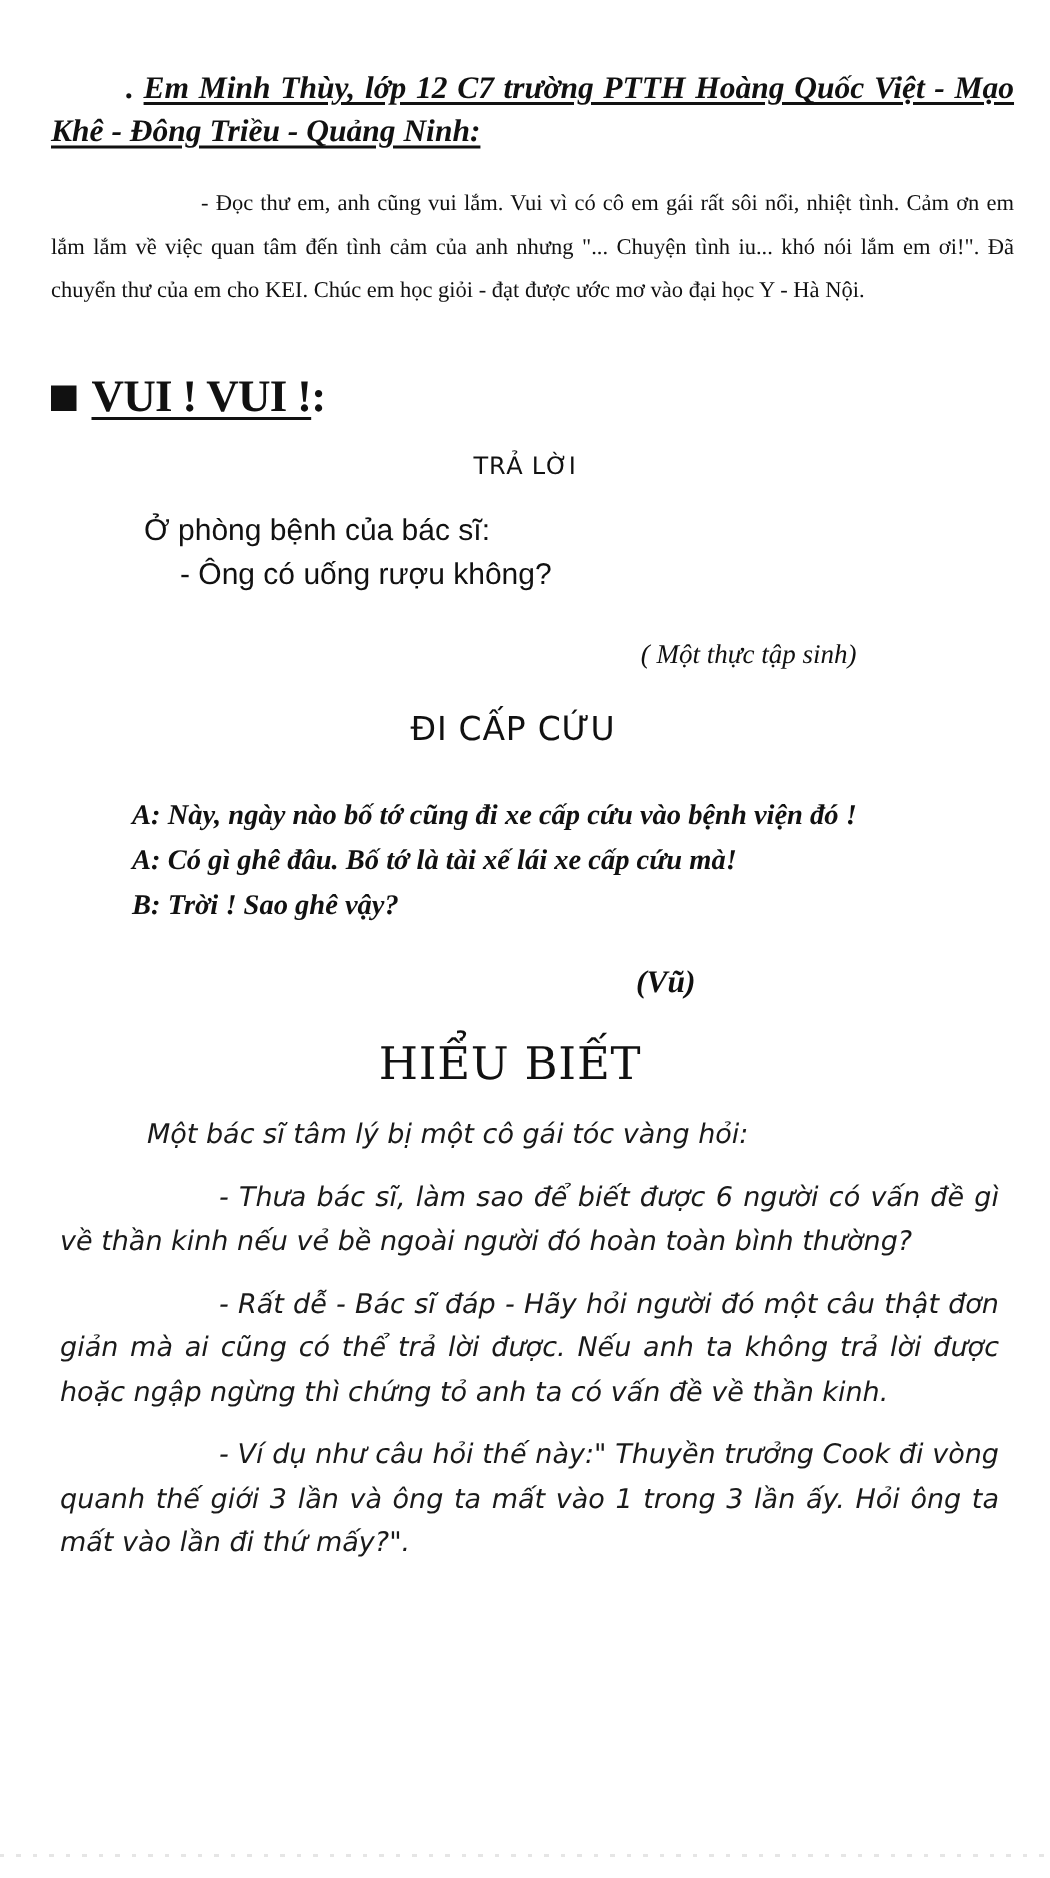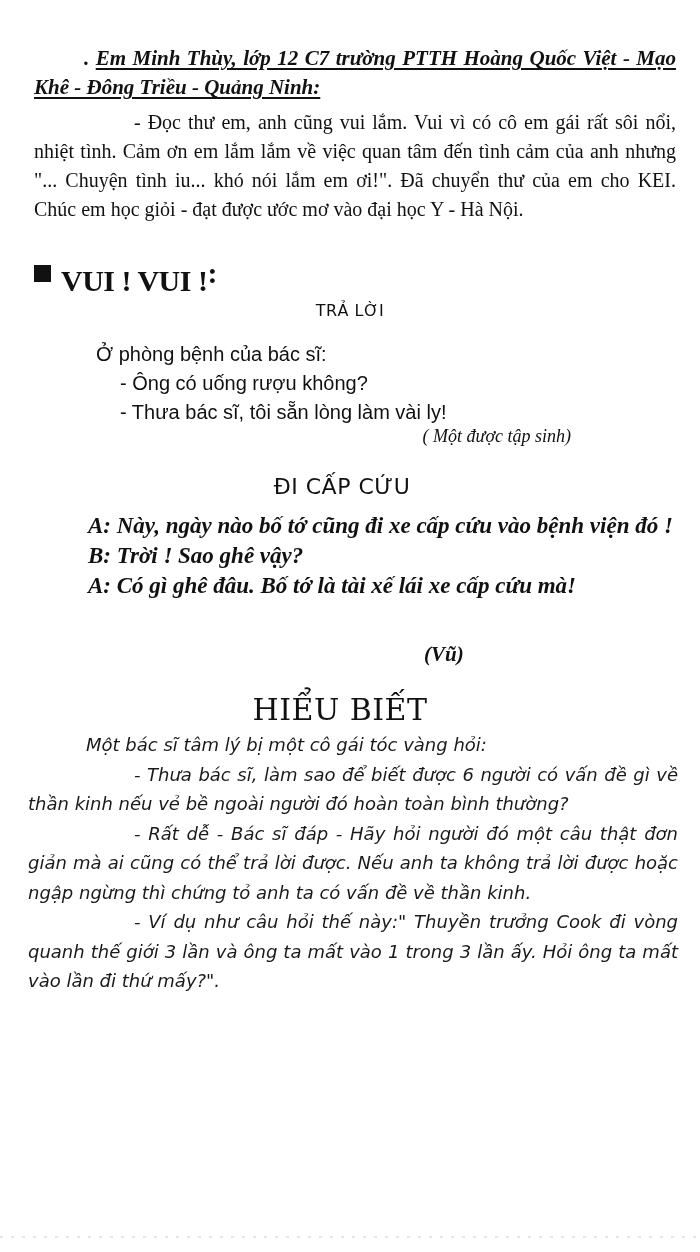--- a/index.html
+++ b/index.html
@@ -13,58 +13,58 @@
     .letter { position: absolute; left: 34px; top: 44px; width: 642px; }
     .letter-head {
       font-family: "Liberation Serif", serif;
       font-style: italic; font-weight: bold;
       font-size: 21px; line-height: 29px;
       text-align: justify; text-align-last: left;
     }
     .letter-head .u { text-decoration: underline; text-underline-offset: 3px; }
     .indent1 { display: inline-block; width: 50px; }
     .letter-body {
-      font-size: 20px; line-height: 29px; margin-top: 6px;
+      font-size: 15px; line-height: 29px; margin-top: 20px;
       text-align: justify; text-align-last: left;
     }
     .indent2 { display: inline-block; width: 100px; }
 
     .section-title {
       position: absolute; left: 34px; top: 248px;
       font-family: "Liberation Serif", serif; font-weight: bold;
       font-size: 30px; line-height: 34px; letter-spacing: -0.5px;
       display: flex; align-items: center;
     }
     .square-icon { display: inline-block; width: 17px; height: 17px; background: #111; margin-right: 10px; }
-    .section-title .t { text-underline-offset: 4px; text-decoration-thickness: 2px; margin-top: 16px; }
+    .section-title .t { text-decoration: underline; text-underline-offset: 4px; text-decoration-thickness: 2px; }
 
     .story-title {
       position: absolute; left: 0; width: 700px; text-align: center;
       font-family: "DejaVu Sans", sans-serif; font-weight: normal;
       letter-spacing: 0.5px;
     }
     .t1 { top: 296px; font-size: 16px; line-height: 30px; }
     .t2 { top: 472px; font-size: 22px; line-height: 30px; left: -8px; }
     .t3 { top: 690px; font-size: 30px; line-height: 40px; font-family: "DejaVu Serif", serif; left: -10px; }
 
     .s1 { position: absolute; left: 96px; top: 340px; font-family: "Liberation Sans", sans-serif; font-size: 20px; line-height: 29px; }
     .s1 .l2 { padding-left: 24px; }
     .s1-credit { position: absolute; right: 116px; top: 426px; font-style: italic; font-size: 18px; }
 
-    .s2 { position: absolute; left: 28px; top: 511px; width: 648px;
+    .s2 { position: absolute; left: 28px; top: 529px; width: 648px;
       font-family: "Liberation Serif", serif; font-style: italic; font-weight: bold;
-      font-size: 23px; line-height: 30px; }
+      font-size: 19px; line-height: 30px; }
     .s2 .ind { padding-left: 60px; }
     .s2-credit { position: absolute; left: 424px; top: 642px; font-style: italic; font-weight: bold; font-size: 21px; }
 
     .s3 { position: absolute; left: 28px; top: 730px; width: 650px;
       font-family: "DejaVu Sans", sans-serif; font-style: italic;
       font-size: 18px; line-height: 29.5px; color: #1a1a1a;
       text-align: justify; text-align-last: left; }
-    .s3 p { margin: 0; }
+    .s3 p { margin: 12px; }
     .s3 .first { padding-left: 58px; }
     .indent3 { display: inline-block; width: 106px; }
 
     .scan-noise { position: absolute; left: 0; top: 1236px; width: 700px; height: 2px;
       background: repeating-linear-gradient(90deg, #ccc 0 3px, transparent 3px 11px); opacity: 0.5; }
   </style>
 </head>
 <body>
 
 <div class="page">
@@ -77,29 +77,28 @@
   <div class="section-title">
     <span class="square-icon"></span>
     <span class="t">VUI ! VUI !</span>
       <span> :</span>
   </div>
 
   <div class="story-title t1">TRẢ LỜI</div>
   <div class="s1">
     <div>Ở phòng bệnh của bác sĩ:</div>
     <div class="l2">- Ông có uống rượu không?</div>
-    <div class="l2">- Thưa bác sĩ, tôi sẵn lòng làm vài ly!</div>
   </div>
-  <div class="s1-credit">( Một được tập sinh)</div>
+  <div class="s1-credit">( Một thực tập sinh)</div>
 
   <div class="story-title t2">ĐI CẤP CỨU</div>
   <div class="s2">
     <div style="text-indent:60px;">A: Này, ngày nào bố tớ cũng đi xe cấp cứu vào bệnh viện đó !</div>
+    <div class="ind">A: Có gì ghê đâu. Bố tớ là tài xế lái xe cấp cứu mà!</div>
     <div class="ind">B: Trời ! Sao ghê vậy?</div>
-    <div class="ind">A: Có gì ghê đâu. Bố tớ là tài xế lái xe cấp cứu mà!</div>
   </div>
   <div class="s2-credit">(Vũ)</div>
 
   <div class="story-title t3">HIỂU BIẾT</div>
   <div class="s3">
     <p class="first">Một bác sĩ tâm lý bị một cô gái tóc vàng hỏi:</p>
     <p><span class="indent3"></span><span>- Thưa bác sĩ, làm sao để biết được 6 người có vấn đề gì về thần kinh nếu vẻ bề ngoài người đó hoàn toàn bình thường?</span></p>
     <p><span class="indent3"></span><span>- Rất dễ - Bác sĩ đáp - Hãy hỏi người đó một câu thật đơn giản mà ai cũng có thể trả lời được. Nếu anh ta không trả lời được hoặc ngập ngừng thì chứng tỏ anh ta có vấn đề về thần kinh.</span></p>
     <p><span class="indent3"></span><span>- Ví dụ như câu hỏi thế này:" Thuyền trưởng Cook đi vòng quanh thế giới 3 lần và ông ta mất vào 1 trong 3 lần ấy. Hỏi ông ta mất vào lần đi thứ mấy?".</span></p>
   </div>

